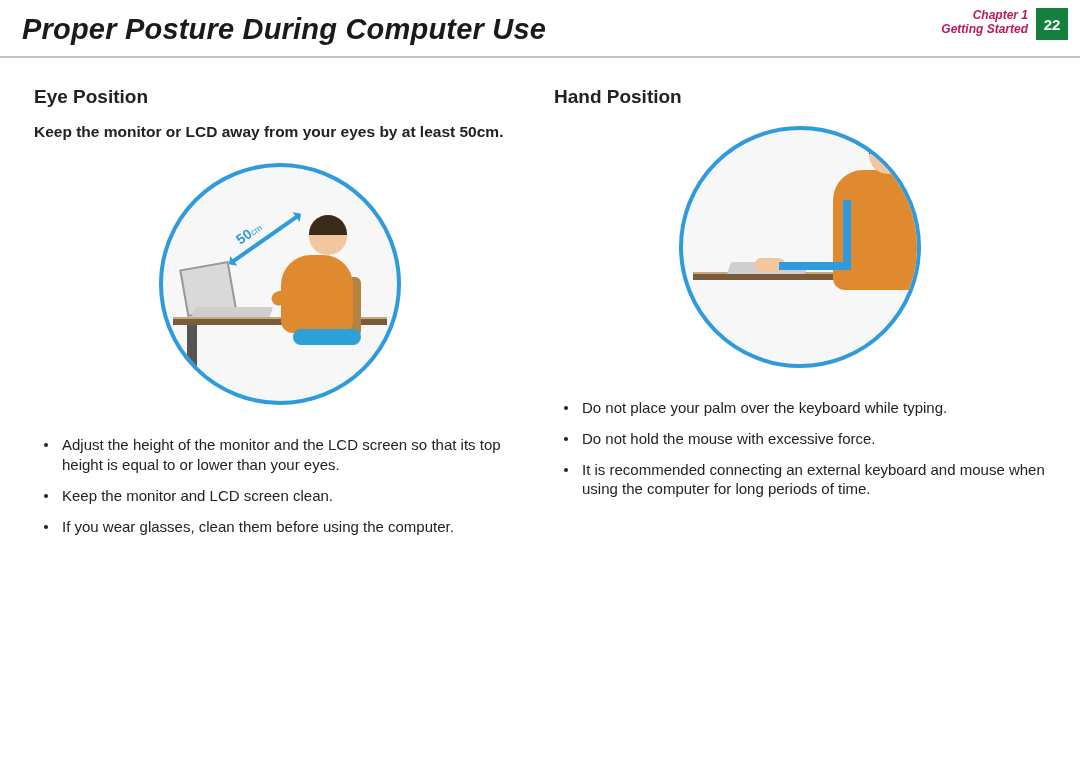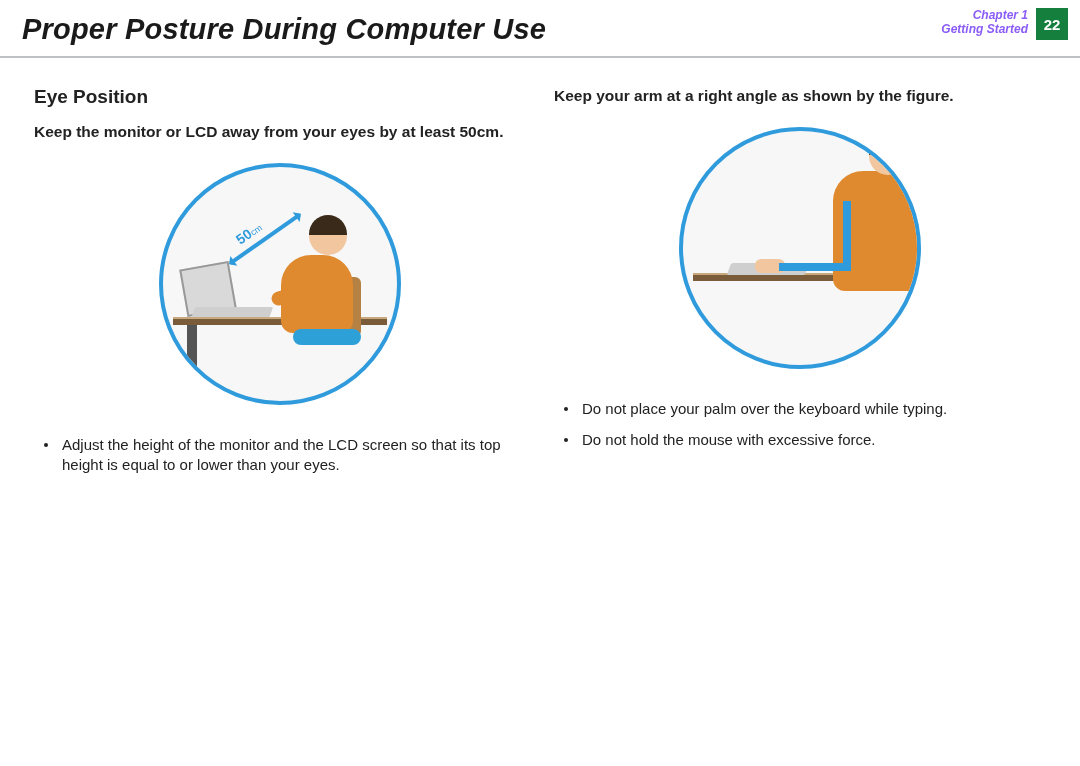--- a/index.html
+++ b/index.html
@@ -12,21 +12,21 @@
     position:relative; height:58px;
     display:flex; align-items:center; padding-left:22px;
   }
   .header h1 {
     font-size:29px; font-weight:700; font-style:italic;
     color:#1a1a1a; letter-spacing:.2px;
   }
   .chapter-block {
     position:absolute; right:52px; top:8px;
     text-align:right; font-size:12px; font-weight:700;
-    font-style:italic; color:#8b5cf6; line-height:14px;
+    font-style:italic; color:#be185d; line-height:14px;
   }
   .page-num {
     position:absolute; right:12px; top:8px;
     width:32px; height:32px; background:#15803d; color:#fff;
     display:flex; align-items:center; justify-content:center;
     font-size:15px; font-weight:700;
   }
   .divider {
     position:absolute; left:0; right:0; top:56px;
     height:2px; background:#bfc2c4;
@@ -131,38 +131,41 @@
         <div class="chair-seat"></div>
         <div class="dist-arrow"></div>
         <div class="dist-label">
           <span>50</span><span class="cm">cm</span>
         </div>
       </div>
     </div>
 
     <ul>
       <li>Adjust the height of the monitor and the LCD screen so that its top height is equal to or lower than your eyes.</li>
+      <li>Keep the monitor and LCD screen clean.</li>
+      <li>If you wear glasses, clean them before using the computer.</li>
     </ul>
   </div>
 
   <div class="col">
-    <p class="lead">Keep your arm at a right angle as shown by the figure.</p>
+    <h2>Hand Position</h2>
 
     <div class="figure">
       <div class="figure-circle">
         <div class="desk" style="top:142px"></div>
         <div class="laptop-base" style="left:46px;top:132px"></div>
         <div class="person-body" style="left:150px;top:40px;width:90px;height:120px"></div>
         <div class="person-head" style="left:186px;top:6px"></div>
         <div class="person-hair" style="left:186px;top:4px"></div>
         <div class="hand"></div>
         <div class="angle-v"></div>
         <div class="angle-h"></div>
       </div>
     </div>
 
     <ul>
       <li>Do not place your palm over the keyboard while typing.</li>
       <li>Do not hold the mouse with excessive force.</li>
+      <li>It is recommended connecting an external keyboard and mouse when using the computer for long periods of time.</li>
     </ul>
   </div>
 
 </div>
 
 </body></html>

